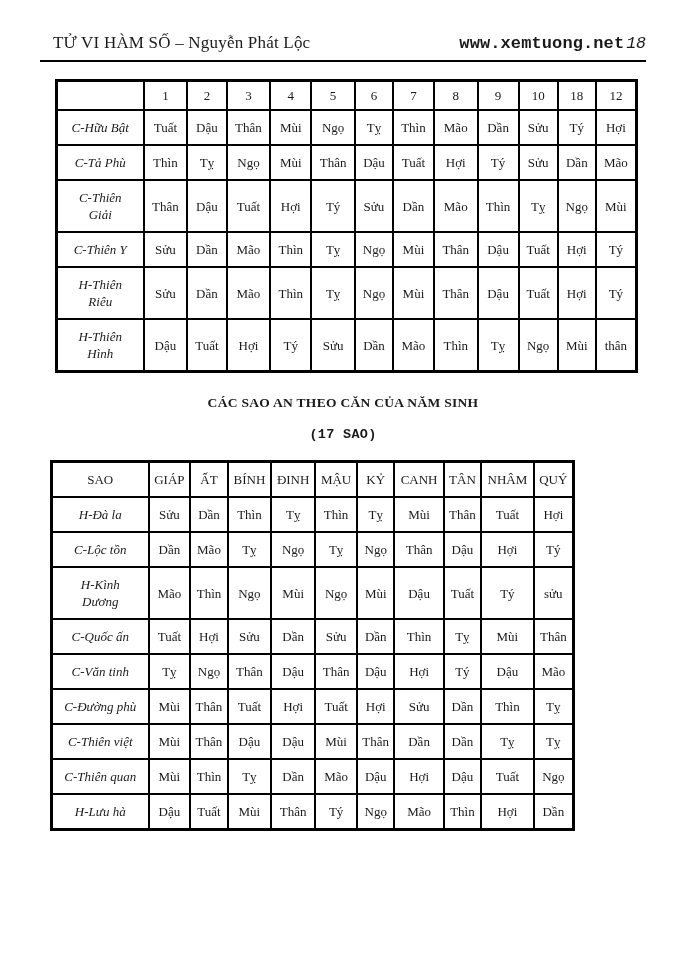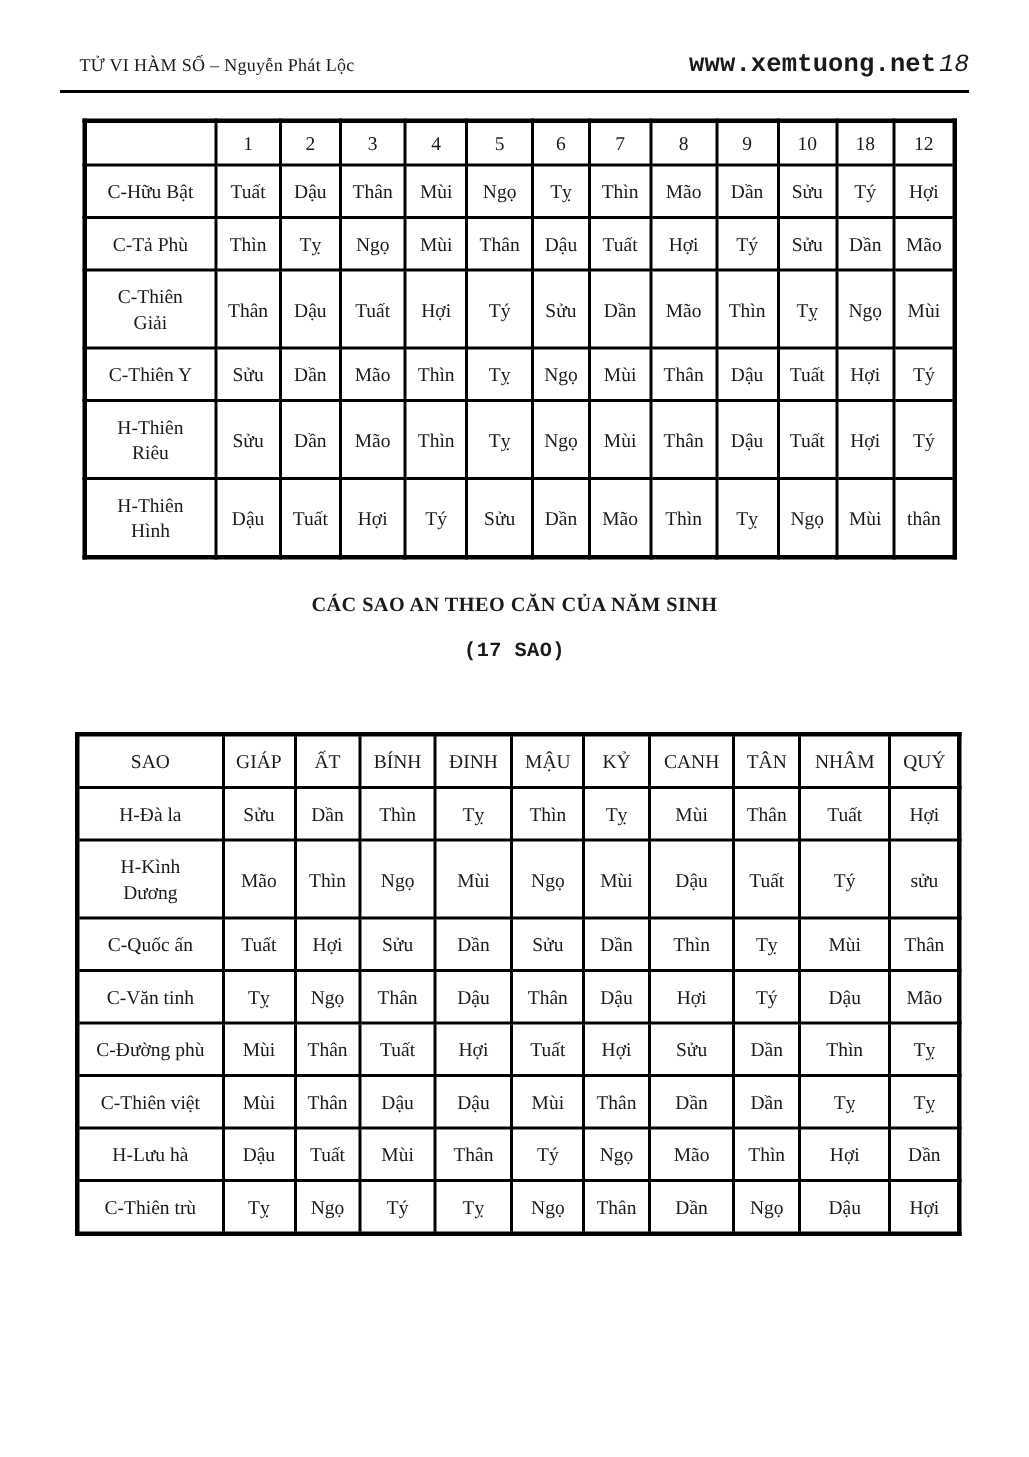--- a/index.html
+++ b/index.html
@@ -13,21 +13,21 @@
   }
   .page-header {
     margin: 33px 40px 0 40px;
     display: flex;
     justify-content: space-between;
     align-items: baseline;
     border-bottom: 2px solid #000;
     padding-bottom: 7px;
   }
   .book-title {
-    font-size: 12px;
+    font-size: 17px;
     padding-left: 13px;
     letter-spacing: 0.2px;
     text-align: center;
   }
   .site-group { white-space: nowrap; }
   .site {
     font-family: Liberation Mono, monospace;
     font-weight: bold;
     font-size: 17px;
     letter-spacing: 0.1px;
@@ -45,25 +45,25 @@
   }
   th, td {
     border: 2px solid #000;
     text-align: center;
     vertical-align: middle;
     font-weight: normal;
     font-size: 13px;
     line-height: 17px;
     padding: 8px 2px;
   }
-  td.label { white-space: pre-line; }
+  td.label { white-space: pre-line; font-style: italic; }
   #month-table { margin: 17px 0 0 55px; width: 583px; }
   #month-table thead th { padding: 5px 2px; }
   #month-table td.label { width: 87px; }
-  #stem-table { margin: 44px 0 0 50px; width: 591px; }
+  #stem-table { margin: 16px 0 0 50px; width: 525px; }
   #stem-table thead th:first-child { width: 97px; }
   .section-title {
     margin-top: 20px;
     text-align: center;
     font-weight: bold;
     font-size: 13.5px;
     line-height: 19px;
     letter-spacing: 0.3px;
   }
 </style>
@@ -219,20 +219,33 @@
           <td>Thìn</td>
           <td>Tỵ</td>
           <td>Thìn</td>
           <td>Tỵ</td>
           <td>Mùi</td>
           <td>Thân</td>
           <td>Tuất</td>
           <td>Hợi</td>
         </tr>
         <tr>
+          <td class="label">C-Lộc tồn</td>
+          <td>Dần</td>
+          <td>Mão</td>
+          <td>Tỵ</td>
+          <td>Ngọ</td>
+          <td>Tỵ</td>
+          <td>Ngọ</td>
+          <td>Thân</td>
+          <td>Dậu</td>
+          <td>Hợi</td>
+          <td>Tý</td>
+        </tr>
+        <tr>
           <td class="label">H-Kình
 Dương</td>
           <td>Mão</td>
           <td>Thìn</td>
           <td>Ngọ</td>
           <td>Mùi</td>
           <td>Ngọ</td>
           <td>Mùi</td>
           <td>Dậu</td>
           <td>Tuất</td>
@@ -285,41 +298,41 @@
           <td>Dậu</td>
           <td>Dậu</td>
           <td>Mùi</td>
           <td>Thân</td>
           <td>Dần</td>
           <td>Dần</td>
           <td>Tỵ</td>
           <td>Tỵ</td>
         </tr>
         <tr>
+          <td class="label">C-Thiên quan</td>
+          <td>Mùi</td>
+          <td>Thìn</td>
+          <td>Tỵ</td>
+          <td>Dần</td>
+          <td>Mão</td>
+          <td>Dậu</td>
+          <td>Hợi</td>
+          <td>Dậu</td>
+          <td>Tuất</td>
+          <td>Ngọ</td>
+        </tr>
+        <tr>
           <td class="label">H-Lưu hà</td>
           <td>Dậu</td>
           <td>Tuất</td>
           <td>Mùi</td>
           <td>Thân</td>
           <td>Tý</td>
           <td>Ngọ</td>
           <td>Mão</td>
           <td>Thìn</td>
           <td>Hợi</td>
           <td>Dần</td>
-        </tr>
-        <tr>
-          <td class="label">C-Thiên trù</td>
-          <td>Tỵ</td>
-          <td>Ngọ</td>
-          <td>Tý</td>
-          <td>Tỵ</td>
-          <td>Ngọ</td>
-          <td>Thân</td>
-          <td>Dần</td>
-          <td>Ngọ</td>
-          <td>Dậu</td>
-          <td>Hợi</td>
         </tr>
       </tbody>
   </table>
 
 </div>
 
 </body></html>

